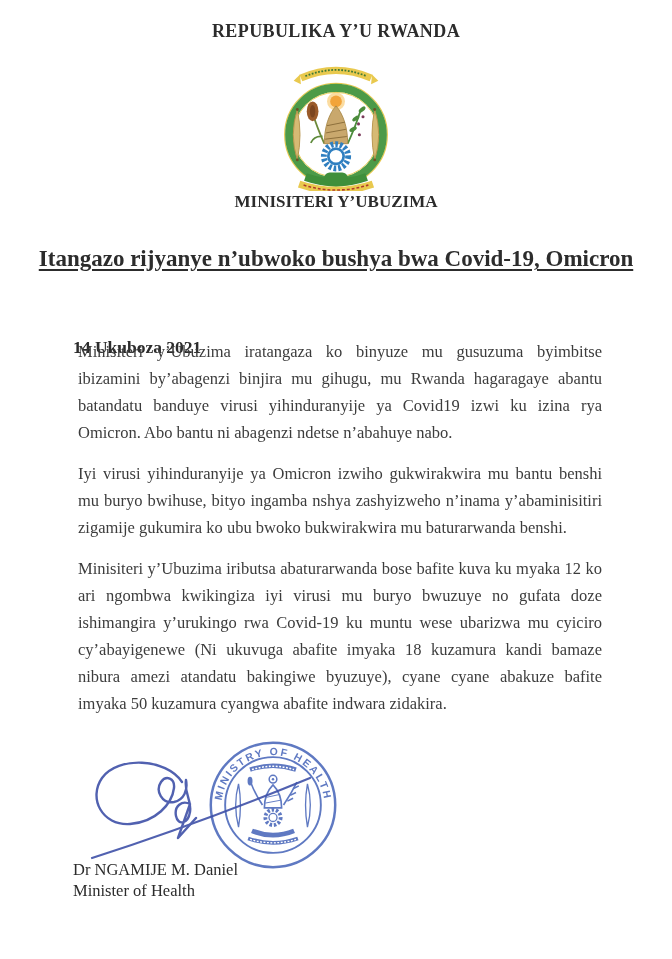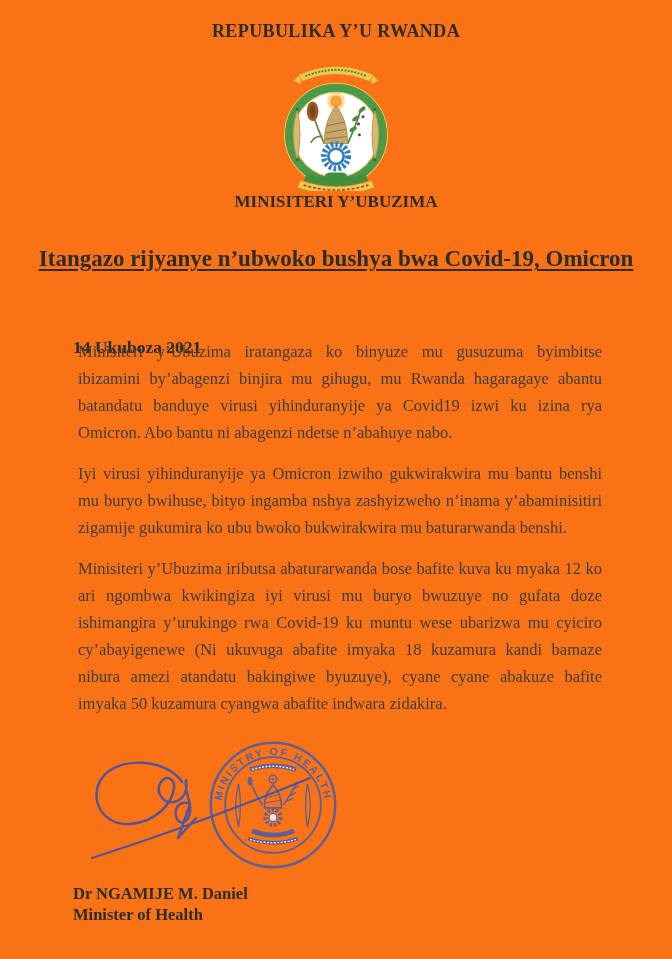--- a/index.html
+++ b/index.html
@@ -2,21 +2,21 @@
 <html><head>
 <meta charset="utf-8">
 <style>
   * { box-sizing: border-box; }
   html, body { margin: 0; padding: 0; background: #e8e8e8; }
   .page {
     position: relative;
     width: 672px;
     height: 959px;
     margin: 0 auto;
-    background: #f97316;
+    background: #ffffff;
     font-family: "Liberation Serif", "DejaVu Serif", serif;
     color: #3e3e3e;
     overflow: hidden;
   }
   .centered { position: absolute; left: 0; width: 100%; text-align: center; }
   .republic-title {
     top: 21px;
     font-size: 18px;
     font-weight: bold;
     color: #2c2c2c;
@@ -73,23 +73,23 @@
     left: 78px;
     top: 742px;
     width: 245px;
     height: 125px;
     z-index: 3;
     opacity: 0.9;
   }
   .signer-block {
     position: absolute;
     left: 73px;
-    top: 883px;
+    top: 859px;
     font-size: 16.5px;
-    font-weight: bold;
+    font-weight: normal;
     color: #2c2c2c;
     line-height: 21px;
   }
 </style>
 </head>
 <body>
 
 <div class="page">
 
   <div class="centered republic-title">REPUBULIKA Y’U RWANDA</div>

